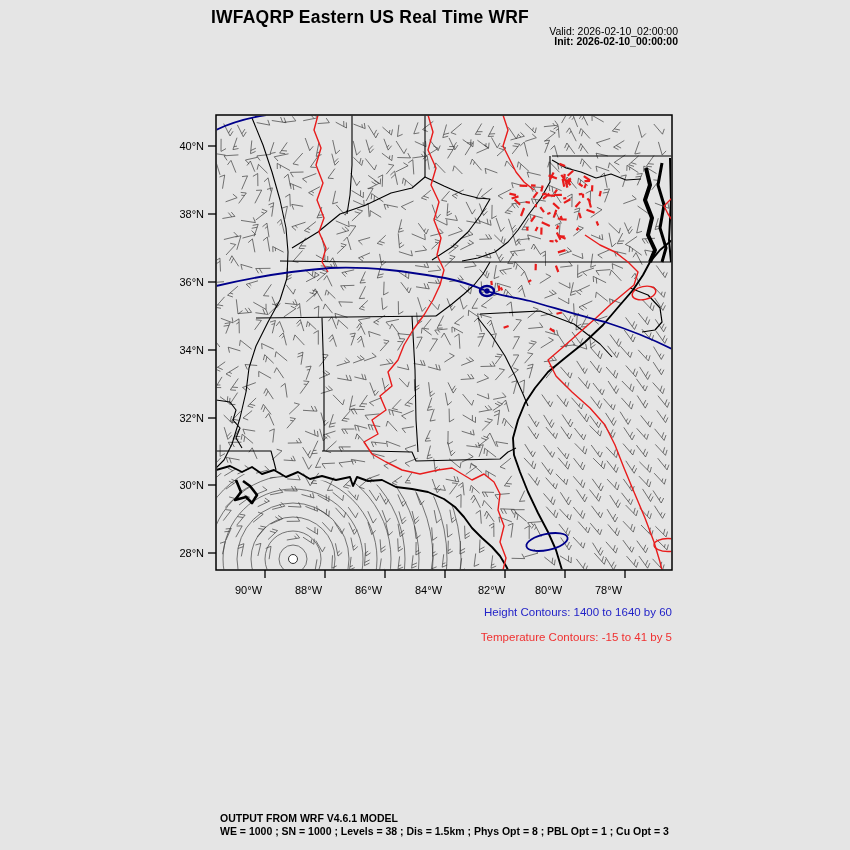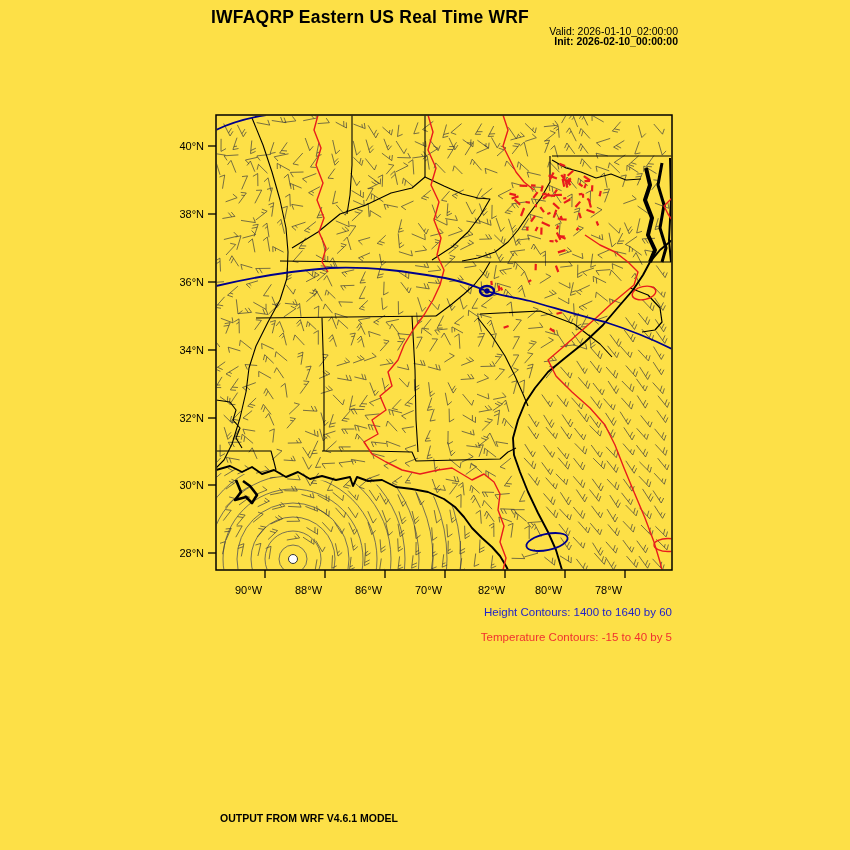--- a/index.html
+++ b/index.html
@@ -1,37 +1,37 @@
 <!DOCTYPE html>
 <html><head>
 <meta charset="utf-8">
 <style>
   html,body{margin:0;padding:0;background:#ffffff;}
-  .page{position:relative;width:850px;height:850px;background:#fde047;overflow:hidden;
+  .page{position:relative;width:850px;height:850px;background:#e5e5e5;overflow:hidden;
         font-family:"Liberation Sans","DejaVu Sans",sans-serif;color:#000;}
   .title{position:absolute;left:160px;top:7px;width:420px;text-align:center;
          font-size:17.5px;font-weight:bold;letter-spacing:0.2px;}
   .init{position:absolute;right:172px;top:11px;font-size:10.5px;font-weight:bold;text-align:right;margin-top:24px;}
   .valid{position:absolute;right:172px;top:25px;font-size:10.5px;font-weight:normal;text-align:right;}
   .legend{position:absolute;left:220px;top:62px;font-size:11px;line-height:13.5px;white-space:pre;}
   svg.map{position:absolute;left:0;top:0;}
   .lat-label{position:absolute;width:44px;text-align:right;font-size:11px;transform:translateY(-6px);}
   .lon-label{position:absolute;width:60px;text-align:left;font-size:11px;transform:translateX(-30px);}
   .hc-note{position:absolute;right:178px;top:606px;font-size:11.5px;text-align:right;}
   .tc-note{position:absolute;right:178px;top:631px;font-size:11.5px;text-align:right;}
   .footer1{position:absolute;left:220px;top:812px;font-size:10.5px;font-weight:bold;}
   .footer2{position:absolute;left:220px;top:825px;font-size:10.5px;font-weight:bold;}
 </style>
 </head>
 <body>
 
 <div class="page">
   <div class="title">IWFAQRP Eastern US Real Time WRF</div>
   <div class="init">Init: 2026-02-10_00:00:00</div>
-  <div class="valid">Valid: 2026-01-10_02:00:00</div>
+  <div class="valid">Valid: 2026-02-10_02:00:00</div>
 
 
   <svg id="mapsvg" class="map" width="850" height="850" viewBox="0 0 850 850">
       <defs>
         <clipPath id="mapclip">
           <rect x="216.8" y="115.8" width="454.4" height="453.4"></rect>
         </clipPath>
         <clipPath id="gulfclip">
           <polygon points="216,473 260,475 300,480 340,481 380,485 410,490 436,497 455,507 468,520 483,536 497,550 508,565 510,570 216,570"></polygon>
         </clipPath>
@@ -128,23 +128,24 @@
       <div class="lat-label" style="left: 160px; top: 282px;">36°N</div>
       <div class="lat-label" style="left: 160px; top: 350px;">34°N</div>
       <div class="lat-label" style="left: 160px; top: 418px;">32°N</div>
       <div class="lat-label" style="left: 160px; top: 485px;">30°N</div>
       <div class="lat-label" style="left: 160px; top: 553px;">28°N</div>
     </div>
   <div id="lonAxis">
       <div class="lon-label" style="left: 265px; top: 584px;">90°W</div>
       <div class="lon-label" style="left: 325px; top: 584px;">88°W</div>
       <div class="lon-label" style="left: 385px; top: 584px;">86°W</div>
-      <div class="lon-label" style="left: 445px; top: 584px;">70°W</div>
+      <div class="lon-label" style="left: 445px; top: 584px;">84°W</div>
       <div class="lon-label" style="left: 508px; top: 584px;">82°W</div>
       <div class="lon-label" style="left: 565px; top: 584px;">80°W</div>
       <div class="lon-label" style="left: 625px; top: 584px;">78°W</div>
     </div>
 
   <div class="hc-note" style="color: rgb(35, 35, 200);">Height Contours: 1400 to 1640 by 60</div>
-  <div class="tc-note" style="color: rgb(240, 48, 48);">Temperature Contours: -15 to 40 by 5</div>
+  <div class="tc-note" style="color: rgb(240, 48, 48);">Temperature Contours: -15 to 41 by 5</div>
 
   <div class="footer1">OUTPUT FROM WRF V4.6.1 MODEL</div>
+  <div class="footer2">WE = 1000 ; SN = 1000 ; Levels = 38 ; Dis = 1.5km ; Phys Opt = 8 ; PBL Opt = 1 ; Cu Opt = 3</div>
 </div>
 
 </body></html>

